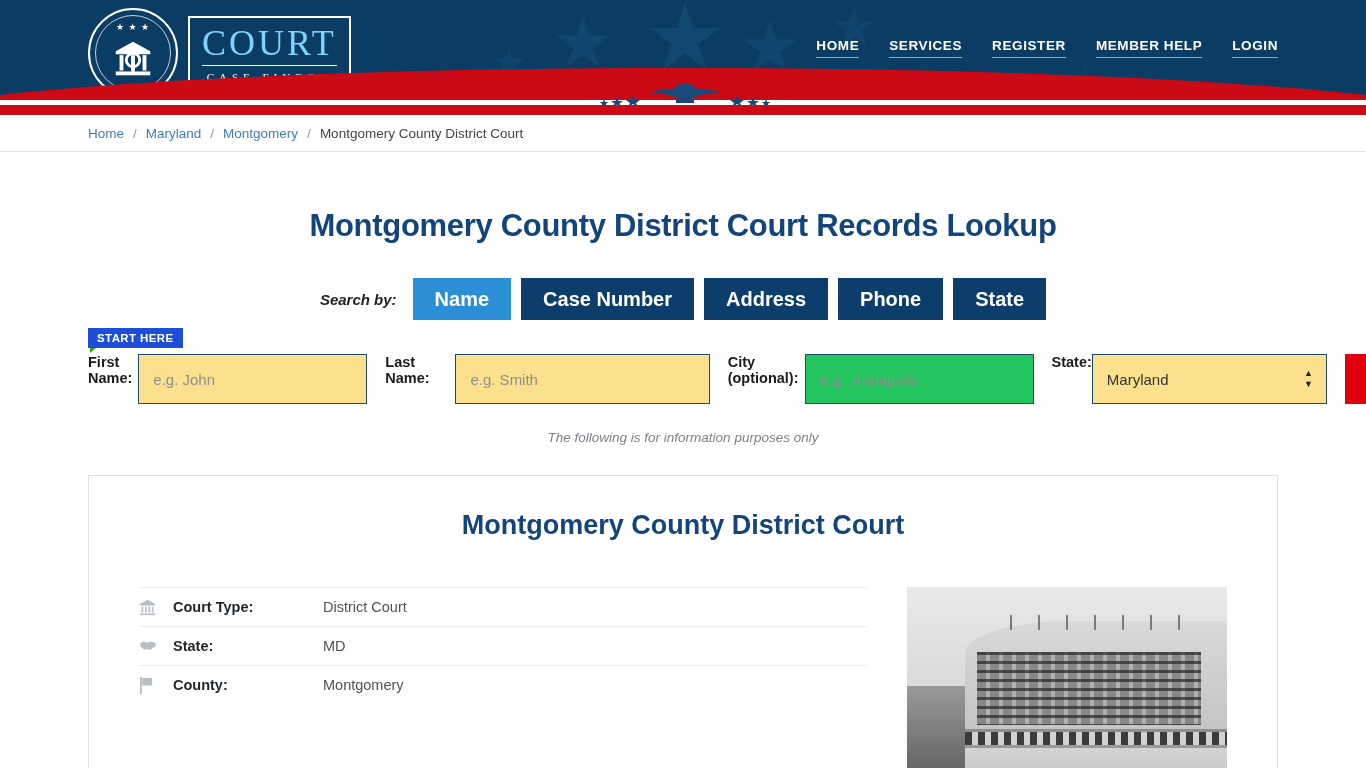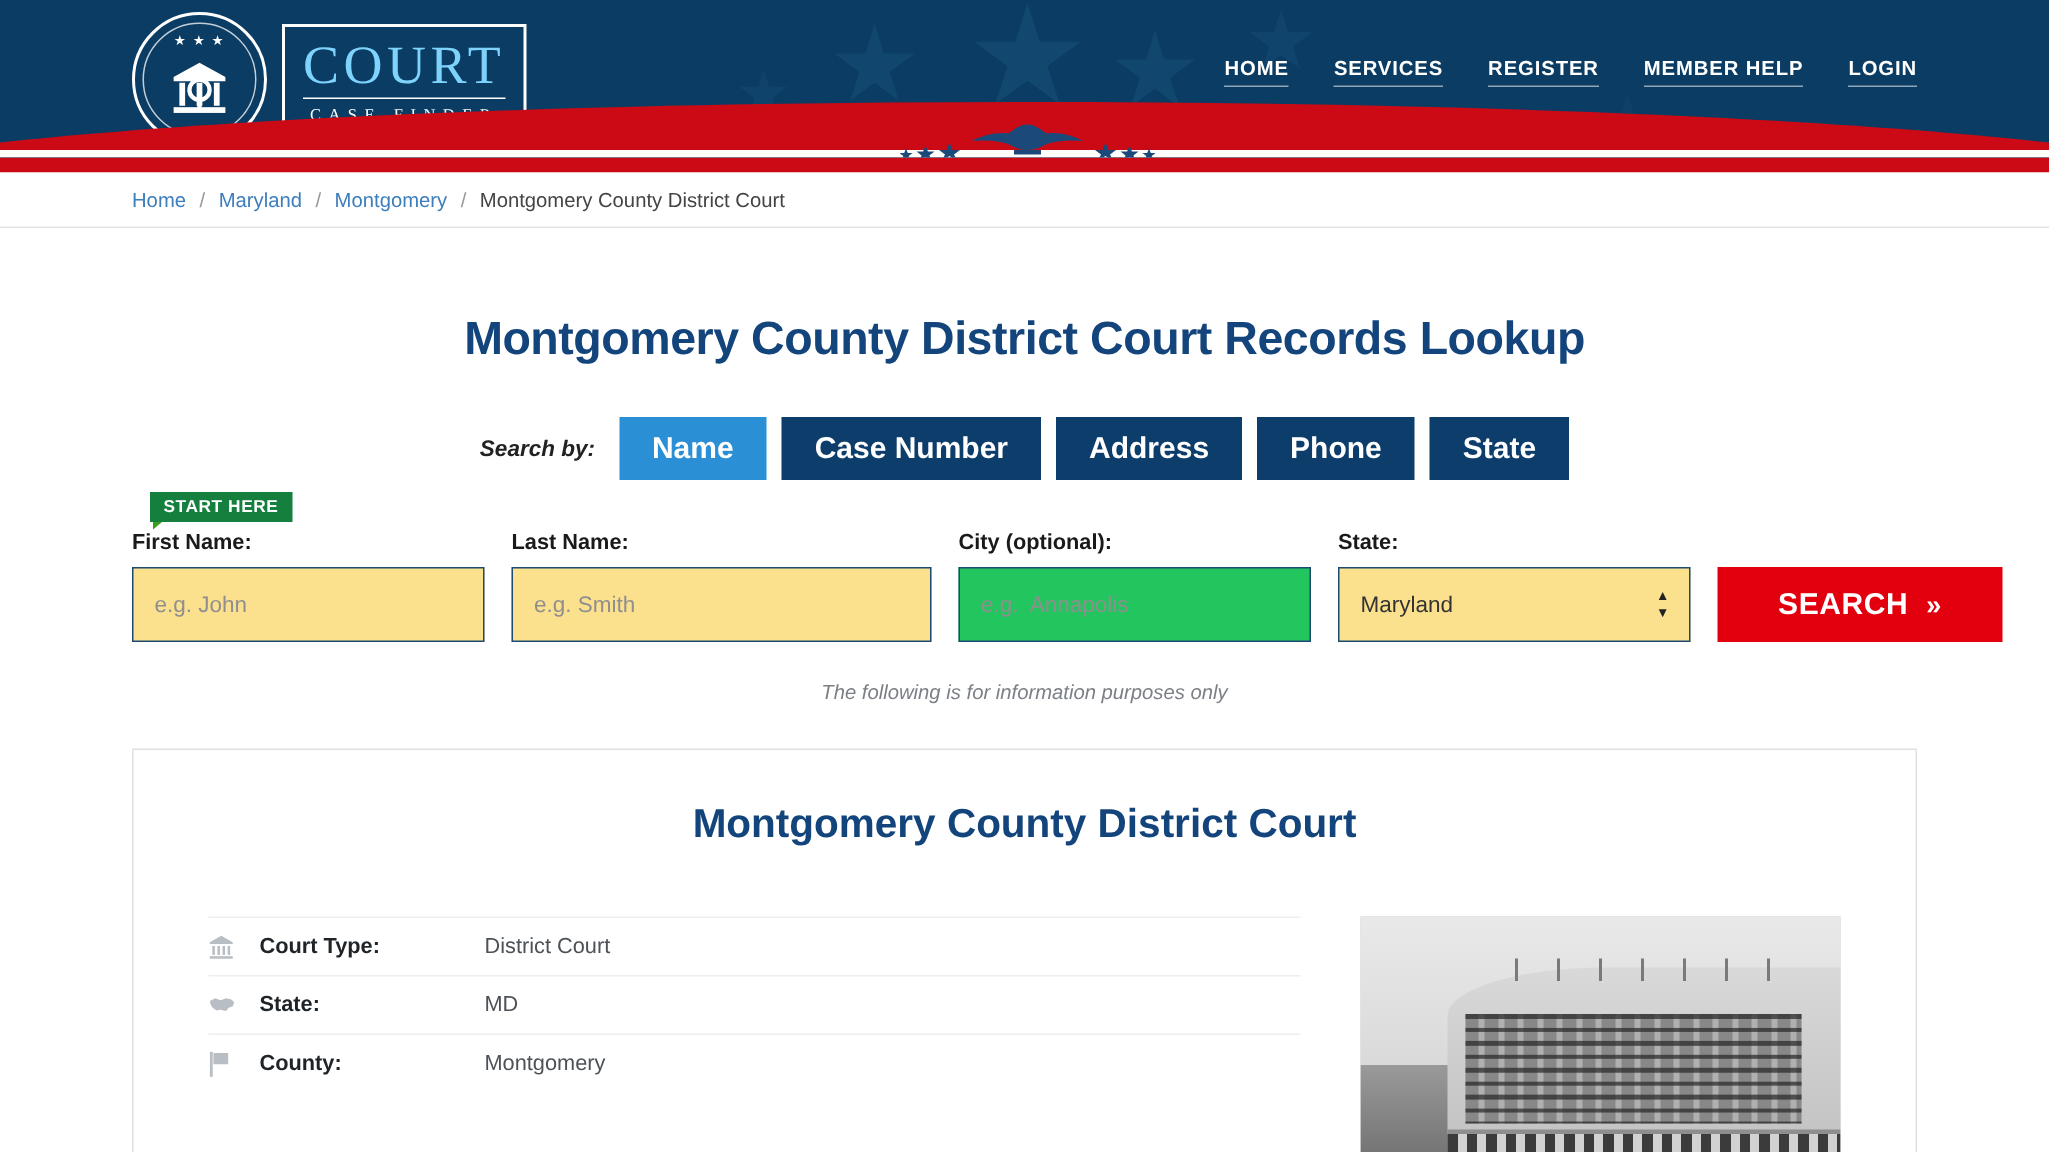--- a/index.html
+++ b/index.html
@@ -133,35 +133,35 @@
     background: #0d3d6b; color: #fff;
     font-size: 20px; font-weight: bold;
     padding: 11px 22px; border: none; cursor: pointer;
     line-height: 1;
   }
   .tab.active { background: #2a8fd4; }
 
   
   .start-badge-wrap { position: relative; height: 0; }
   .start-badge {
-    position: absolute; left: 12px; top: 8px;
-    background: #15803d; color: #fff;
+    position: absolute; left: 0; top: 8px;
+    background: #1d4ed8; color: #fff;
     font-size: 11.5px; font-weight: bold; letter-spacing: .4px;
     padding: 4px 9px 4px 9px;
   }
   .start-badge::after {
     content: ""; position: absolute; left: 2px; bottom: -5px;
     border-left: 6px solid #3a9e1f;
     border-bottom: 5px solid transparent;
   }
   .form-row {
     display: flex; align-items: flex-end; gap: 18px;
     margin-top: 34px;
   }
-  .field { display: flex; flex-direction: column; }
+  .field { display: flex; flex-direction: row; }
   .field label {
     font-size: 14.5px; font-weight: bold; color: #1a1a1a;
     margin-bottom: 8px;
   }
   .field input, .field select {
     height: 50px;
     border: 1px solid #1b4a72;
     font-size: 15px;
     padding: 0 14px;
     font-family: "Liberation Sans", sans-serif;

